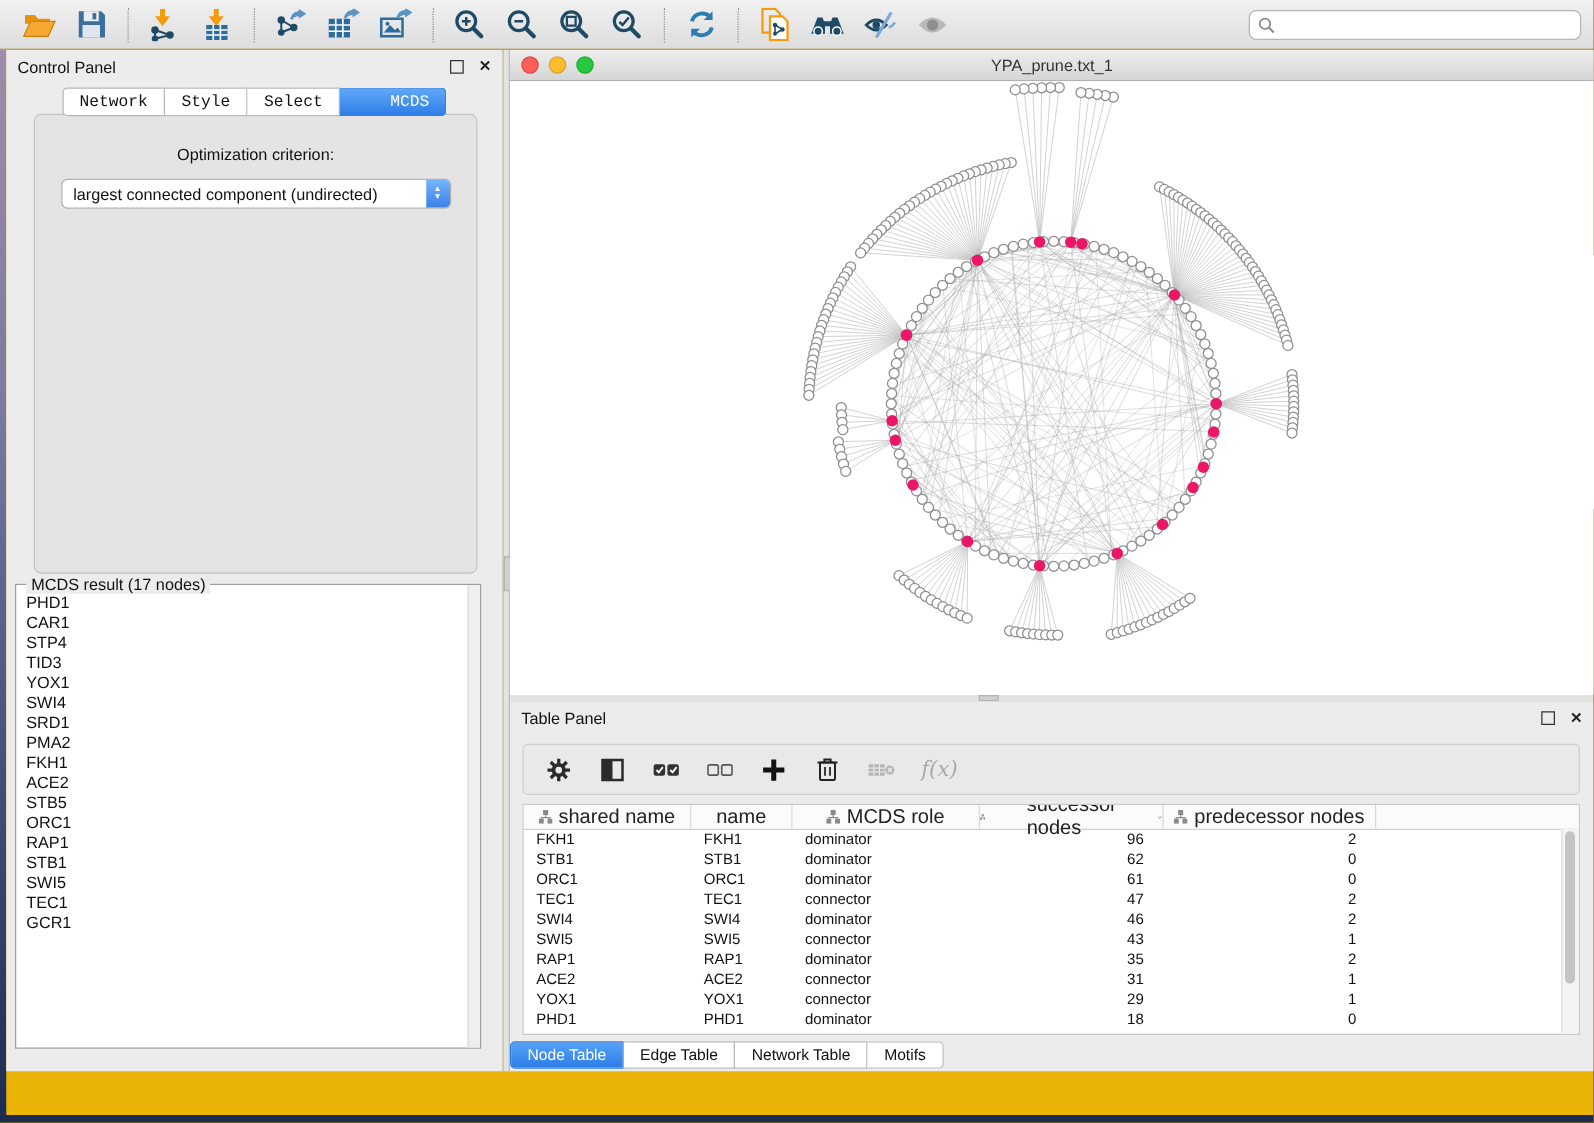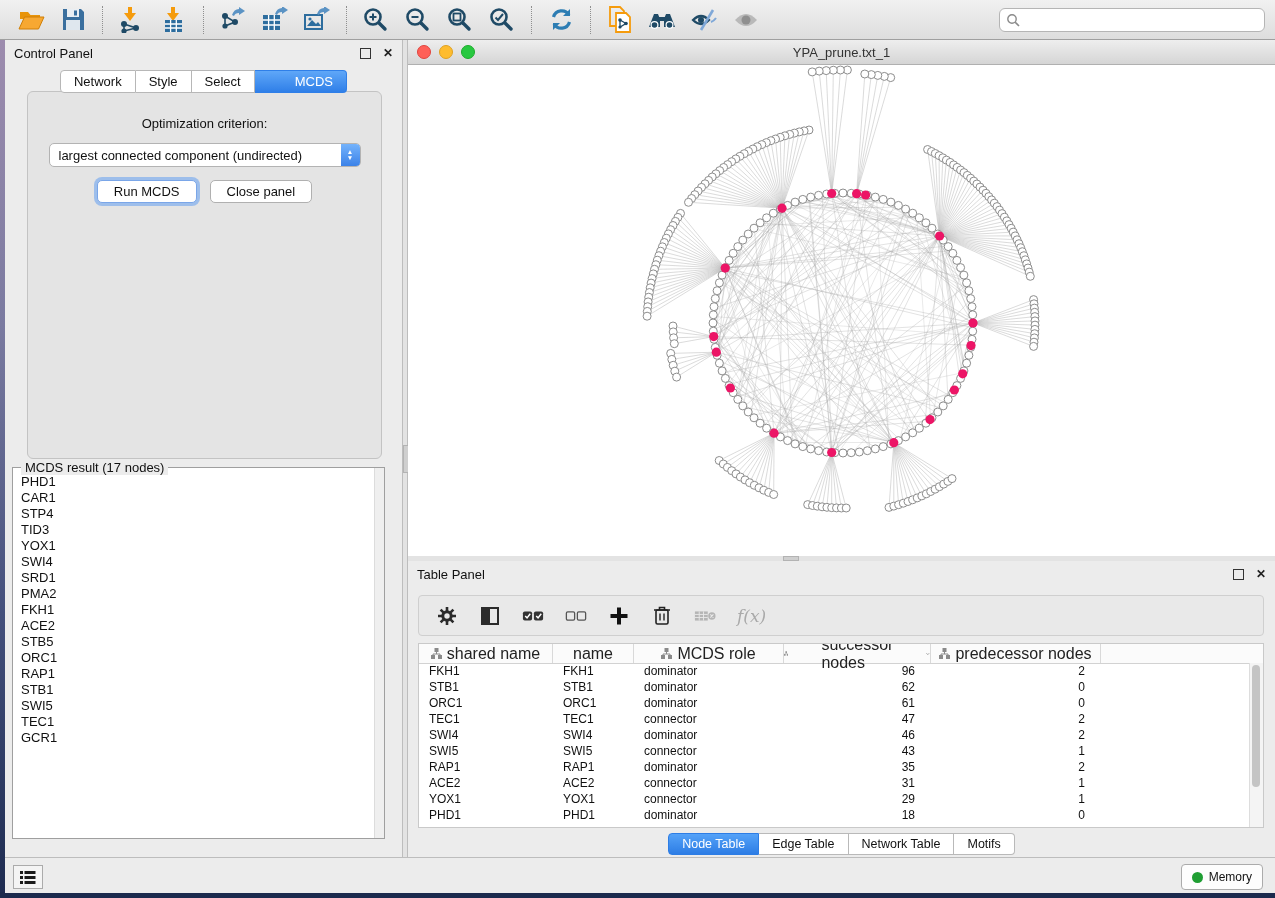--- a/index.html
+++ b/index.html
@@ -19,21 +19,21 @@
   .searchbox{margin-left:auto;width:266px;height:24px;background:#fff;border:1px solid #b5b5b5;
     border-radius:6px;display:flex;align-items:center;padding:0 6px;box-sizing:border-box;}
   .searchbox input{border:none;outline:none;flex:1;font-size:12px;font-family:"Liberation Sans",sans-serif;background:transparent;}
   
   .control-panel{position:absolute;left:5px;top:40px;width:397px;height:817px;background:#ececec;}
   .panel-titlebar{height:26px;display:flex;align-items:center;padding:0 9px;font-size:13px;color:#111;}
   .panel-titlebar .spacer{flex:1}
   .win-float{width:9px;height:9px;border:1.5px solid #333;margin-right:12px;cursor:pointer;}
   .win-close{font-size:12px;font-weight:bold;color:#222;cursor:pointer;line-height:1;}
   .cp-tabs{position:absolute;left:0;top:30px;width:100%;display:flex;justify-content:center;z-index:3;}
-  .cp-tab{font-size:13px;padding:3px 13px;background:#fff;border:1px solid #b7b7b7;border-left:none;color:#111;cursor:pointer;}
+  .cp-tab{font-size:13px;padding:3px 13px;background:#fff;border:1px solid #b7b7b7;border-left:none;color:#111;cursor:pointer;font-family:Liberation Mono, monospace;}
   .cp-tab:first-child{border-left:1px solid #b7b7b7;border-radius:4px 0 0 4px;}
   .cp-tab:last-child{border-radius:0 4px 4px 0;padding-left:40px;}
   .cp-tab.active{background:linear-gradient(#5fa7f8,#2f7fe8);border-color:#2f7fe8;color:#fff;}
   .cp-group{position:absolute;left:22px;top:51px;width:353px;height:366px;background:#e4e4e4;
     border:1px solid #c3c3c3;border-radius:6px;}
   .opt-label{margin-top:24px;text-align:center;font-size:13px;color:#111;}
   .dropdown{margin:12px auto 0;width:312px;height:24px;background:#fff;border:1px solid #b3b3b3;border-radius:5px;
     display:flex;align-items:center;box-sizing:border-box;cursor:pointer;}
   .dropdown .dd-text{flex:1;font-size:13px;padding-left:9px;color:#111;white-space:nowrap;}
   .dd-stepper{width:19px;height:22px;border-radius:0 4px 4px 0;background:linear-gradient(#74b3fc,#3b82e8);
@@ -72,21 +72,21 @@
   .tbl{position:absolute;left:10px;top:82px;width:846px;height:185px;background:#fff;border:1px solid #c9c9c9;box-sizing:border-box;overflow:hidden;}
   .tbl-header{display:flex;height:19px;background:#fbfbfb;border-bottom:1px solid #d2d2d2;}
   .th{display:flex;align-items:center;justify-content:center;gap:5px;font-size:16px;color:#222;
     border-right:1px solid #d9d9d9;box-sizing:border-box;height:100%;cursor:pointer;}
   .tbl-body{position:absolute;left:0;top:19px;right:13px;bottom:0;}
   .tr{display:flex;height:16px;align-items:center;cursor:pointer;}
   .td{font-size:12px;color:#111;box-sizing:border-box;padding-left:10px;white-space:nowrap;}
   .td.num{text-align:right;padding-right:16px;padding-left:0;}
   .tbl-scroll{position:absolute;right:0;top:19px;width:13px;bottom:0;background:#f4f4f4;border-left:1px solid #ddd;}
   .tbl-thumb{position:absolute;left:2px;top:2px;width:8px;height:122px;border-radius:4px;background:#c4c4c4;}
-  .tp-tabs{position:absolute;left:0;width:100%;top:272px;display:flex;justify-content:center;}
+  .tp-tabs{position:absolute;left:0;width:100%;top:272px;display:flex;}
   .tp-tab{font-size:12.5px;padding:3px 13px;background:#fff;border:1px solid #b9b9b9;border-left:none;color:#111;cursor:pointer;}
   .tp-tab:first-child{border-left:1px solid #b9b9b9;border-radius:4px 0 0 4px;}
   .tp-tab:last-child{border-radius:0 4px 4px 0;}
   .tp-tab.active{background:linear-gradient(#54a2f8,#2d7de5);border-color:#2d7de5;color:#fff;}
   
   .statusbar{position:absolute;left:5px;top:857px;width:1270px;height:35px;background:#ececec;
     border-top:1px solid #bdbdbd;}
   .list-btn{position:absolute;left:8px;top:7px;width:28px;height:22px;border:1px solid #ababab;background:#f4f4f4;
     display:flex;align-items:center;justify-content:center;cursor:pointer;}
   .memory-btn{position:absolute;right:12px;top:6px;height:24px;border:1px solid #ababab;border-radius:4px;
@@ -255,24 +255,20 @@
         <div class="cp-tab active">MCDS</div>
       </div>
     <div class="cp-group">
       <div class="opt-label">Optimization criterion:</div>
       <div class="dropdown">
         <span class="dd-text">largest connected component (undirected)</span>
         <span class="dd-stepper">
             <span>▲</span>
             <span>▼</span>
           </span>
-      </div>
-      <div class="btn-row">
-        <button class="push-btn focused">Run MCDS</button>
-        <button class="push-btn">Close panel</button>
       </div>
     </div>
     <div class="result-box">
       <div class="result-title">MCDS result (17 nodes)</div>
       <div class="result-list">
           <div>PHD1</div>
           <div>CAR1</div>
           <div>STP4</div>
           <div>TID3</div>
           <div>YOX1</div>
@@ -1149,32 +1145,14 @@
         </div>
     </div>
     <div class="tp-tabs">
         <div class="tp-tab active">Node Table</div>
         <div class="tp-tab">Edge Table</div>
         <div class="tp-tab">Network Table</div>
         <div class="tp-tab">Motifs</div>
       </div>
   </div>
 
-  <div class="statusbar">
-    <div class="list-btn">
-      <svg width="16" height="13" viewBox="0 0 16 13">
-          <g fill="#1a1a1a">
-            <rect x="0" y="0" width="3" height="3"></rect>
-            <rect x="0" y="5" width="3" height="3"></rect>
-            <rect x="0" y="10" width="3" height="3"></rect>
-            <rect x="4.5" y="0" width="11" height="3"></rect>
-            <rect x="4.5" y="5" width="11" height="3"></rect>
-            <rect x="4.5" y="10" width="11" height="3"></rect>
-          </g>
-        </svg>
-    </div>
-    <div class="memory-btn">
-      <span class="memdot"></span>
-      <span>Memory</span>
-    </div>
-  </div>
 
 </div>
 
 </body></html>

